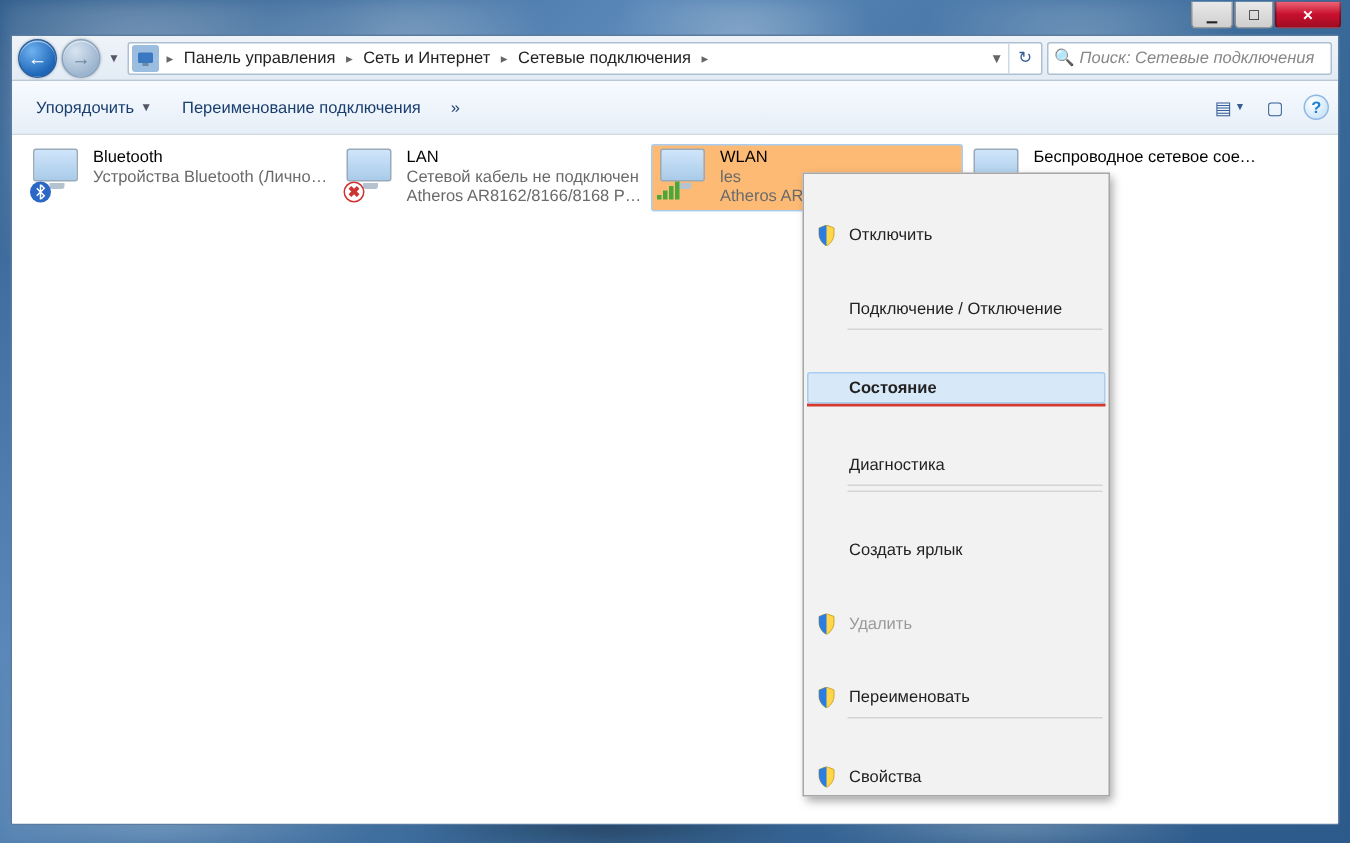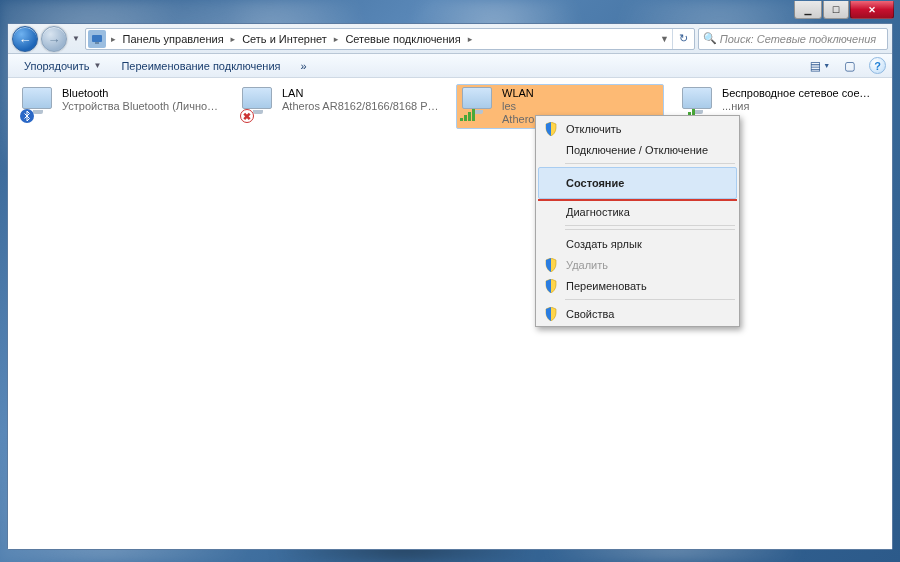--- a/index.html
+++ b/index.html
@@ -69,34 +69,34 @@
   .bc-seg{padding:0 4px;display:flex;align-items:center;height:100%;}
   .bc-ar{color:#666;padding:0 3px;font-size:9px;}
   .bc-refresh{width:22px;text-align:center;color:#355e94;border-left:1px solid #cdd9e6;height:100%;display:flex;align-items:center;justify-content:center;}
   .searchbox{
     width:190px;height:22px;border:1px solid #aebfd2;background:#fff;border-radius:2px;
     display:flex;align-items:center;padding:0 4px;font-size:11px;color:#888;font-style:italic;
   }
   .searchbox .sicon{margin-right:3px;color:#6a86a2;font-style:normal;}
   
   .cmdbar{
-    height:24px;background:linear-gradient(#f7fbff,#e6eef7);
+    height:36px;background:linear-gradient(#f7fbff,#e6eef7);
     border-bottom:1px solid #cfd9e4;
     display:flex;align-items:center;padding:0 6px;font-size:11px;color:#1a3e6e;gap:0;
   }
   .cmd-item{padding:0 10px;height:100%;display:flex;align-items:center;gap:4px;}
   .cmd-item .dd{font-size:8px;color:#4a6;color:#556;}
   .cmd-spacer{flex:1;}
   .cmd-iconbtn{width:26px;height:22px;display:flex;align-items:center;justify-content:center;color:#355e94;font-size:12px;}
   .cmd-iconbtn.view{width:34px;gap:2px;}
   .cmd-iconbtn .dd{font-size:7px;}
   .cmd-iconbtn.help{color:#1e7fd6;font-weight:bold;border:1px solid #8fb8e0;border-radius:50%;width:17px;height:17px;font-size:11px;background:radial-gradient(circle at 35% 30%,#fff,#bcdcf9);}
   
   .content{flex:1;background:#fff;position:relative;padding:6px 8px;}
-  .conn-row{display:flex;gap:12px;}
+  .conn-row{display:flex;gap:1px;}
   .conn{
     width:208px;display:flex;align-items:flex-start;gap:6px;padding:3px 4px;
     font-size:11px;border-radius:2px;
   }
   .conn.selected{background:#fdba74;border:1px solid #a9cdf1;padding:2px 3px;}
   .conn .cicon{
     width:36px;height:36px;flex-shrink:0;position:relative;
   }
   .monitor{
     position:absolute;left:2px;top:0;width:30px;height:22px;border:1px solid #9ab;
@@ -114,24 +114,24 @@
   .conn .name{color:#000;white-space:nowrap;overflow:hidden;text-overflow:ellipsis;}
   .conn .line2{color:#6a6a6a;white-space:nowrap;overflow:hidden;text-overflow:ellipsis;}
   .conn .line3{color:#6a6a6a;white-space:nowrap;overflow:hidden;text-overflow:ellipsis;}
   
   .ctxmenu{
     position:absolute; left:535px; top:115px; width:205px;
     background:#f2f2f2; border:1px solid #a7a7a7; box-shadow:2px 3px 6px rgba(0,0,0,.35);
     font-size:11px; padding:2px;
   }
   .ctx-item{
-    display:flex;align-items:center;height:21px;padding:0 8px 0 28px;position:relative;color:#222;
+    display:flex;align-items:center;height:21px;padding:0 8px 0 28px;position:relative;color:#222;margin-top:28px;
   }
   .ctx-item.disabled{color:#9a9a9a;}
-  .ctx-item.hover{background:#d7e8f9;border:1px solid #a9cdf1;border-radius:2px;padding:0 7px 0 27px;height:32px;font-weight:bold;}
+  .ctx-item.hover{background:#d7e8f9;border:1px solid #a9cdf1;border-radius:2px;padding:0 7px 0 27px;height:21px;font-weight:bold;}
   .ctx-item .ci-ico{position:absolute;left:5px;width:16px;height:16px;display:flex;align-items:center;justify-content:center;}
   .ctx-sep{height:1px;background:#d4d4d4;margin:3px 2px 3px 27px;}
   .ctx-redline{height:2px;background:#d43a2f;margin:0;}
   .shield{width:12px;height:14px;}
 </style>
 </head>
 <body>
 
 <div class="blur-bg"></div>
 
@@ -208,20 +208,21 @@
         </div>
       </div>
 
       <div class="conn">
         <div class="cicon">
           <div class="monitor"></div>
           <div class="overlay-x">✖</div>
         </div>
         <div class="txt">
           <div class="name">LAN</div>
+          <div class="line2">Сетевой кабель не подключен</div>
           <div class="line3">Atheros AR8162/8166/8168 PCI-E ...</div>
         </div>
       </div>
 
       <div class="conn selected">
         <div class="cicon">
           <div class="monitor"></div>
           <div class="overlay-sig">
               <span></span>
               <span></span>

